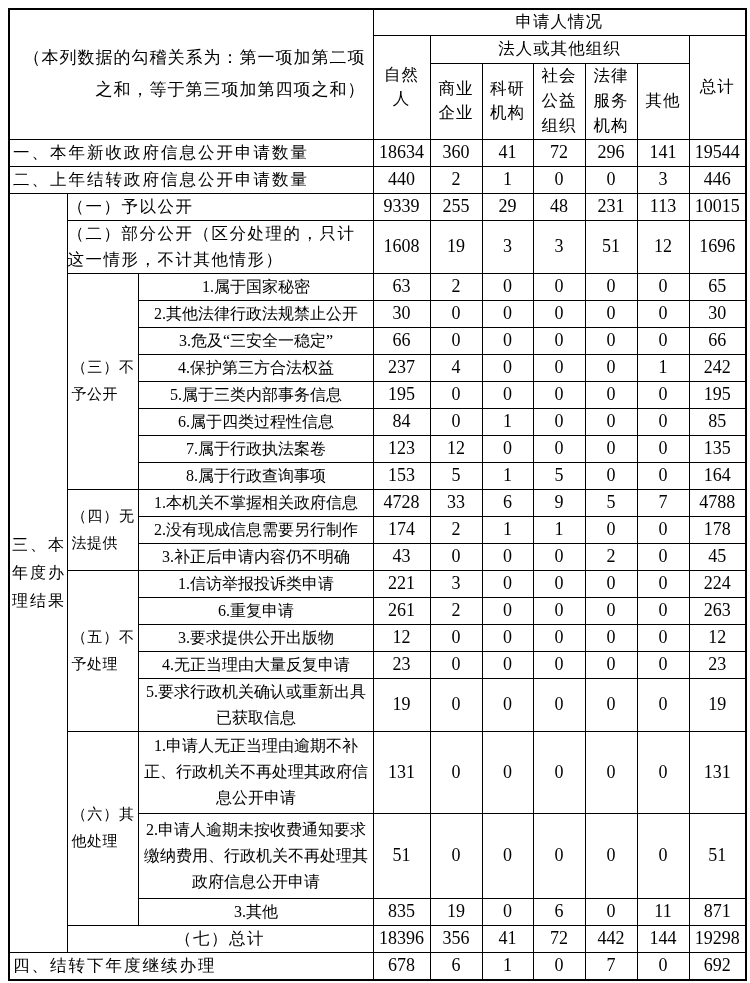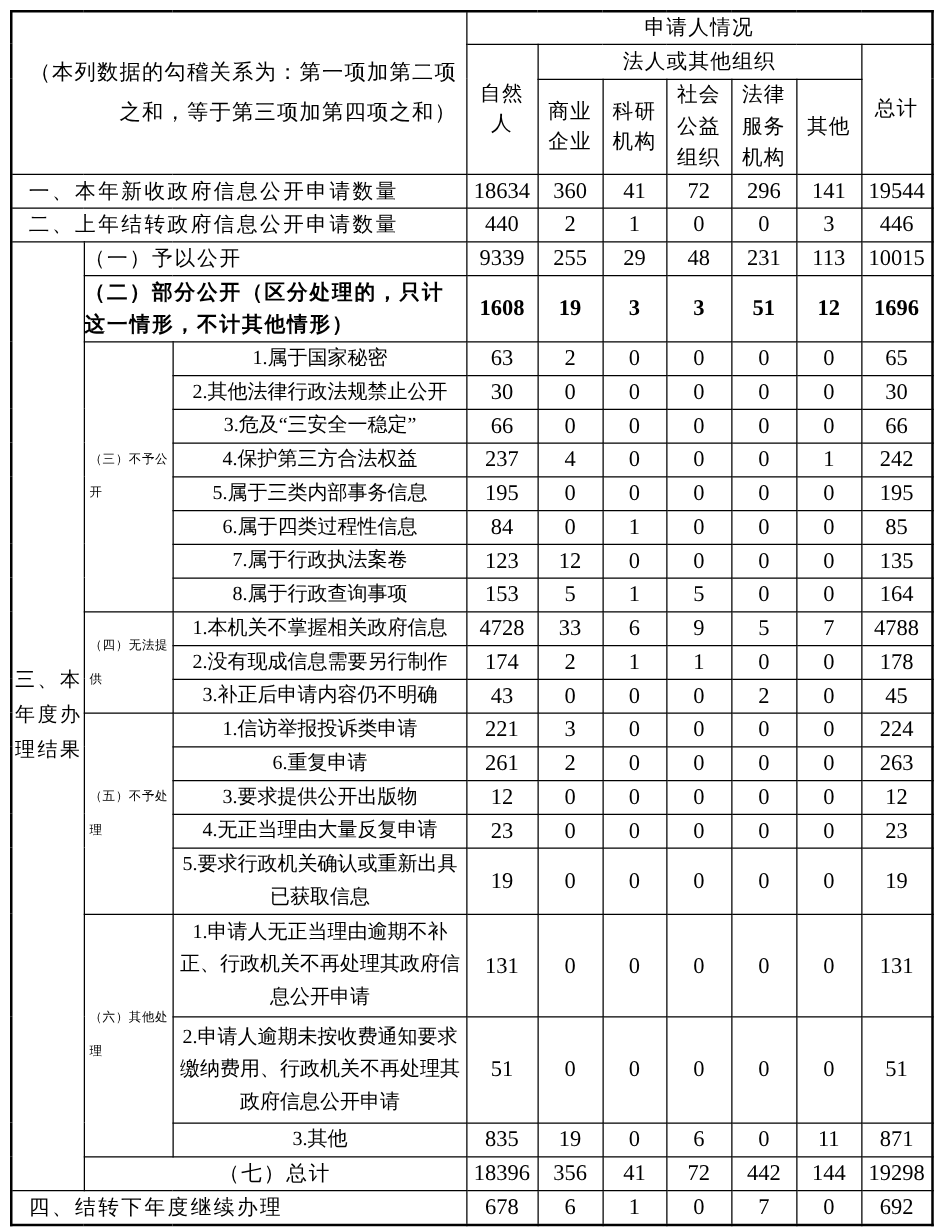--- a/index.html
+++ b/index.html
@@ -19,34 +19,34 @@
   }
   
   .hc { text-align: center; font-size: 16.5px; line-height: 1.5; padding: 0 6px; letter-spacing: 1px; }
   .h1 { height: 26px; }
   .h2 { height: 28px; }
   .h3 { height: 76px; }
   
   .note { font-size: 17px; line-height: 32px; text-align: right; padding: 0 7px; letter-spacing: 1px; }
   
   .rr  { height: 27px; }
-  .d2  { height: 52px; font-weight: bold; }
+  .d2  { height: 52px; }
   .d2b { height: 53px; }
   .d3  { height: 82px; }
   .d3b { height: 85px; }
   
-  .rowlbl { font-size: 16.5px; letter-spacing: 2px; text-align: left; padding: 0 4px 0 13px; line-height: 26px; }
+  .rowlbl { font-size: 16.5px; letter-spacing: 2px; text-align: left; padding: 0 4px 0 3px; line-height: 26px; }
   .grplbl { font-size: 16.5px; letter-spacing: 1.5px; text-align: left; padding: 0 4px 0 0; line-height: 26px; }
   .ctr { text-align: center; padding: 0 2px; }
   
   .lbl { font-size: 16px; text-align: center; padding: 0 4px 0 5px; line-height: 26px; }
   
   .colA { font-size: 16px; padding: 2px 2px; line-height: 28px; text-align: justify; text-align-last: justify; letter-spacing: 0.5px; }
   
-  .colB { font-size: 10px; padding: 0 3px 0 4px; line-height: 27px; text-align: justify; letter-spacing: 0.5px; }
+  .colB { font-size: 15px; padding: 0 3px 0 4px; line-height: 27px; text-align: justify; letter-spacing: 0.5px; }
   
   .num { font-size: 18px; text-align: center; font-family: "Liberation Serif", "DejaVu Serif", serif; }
 </style>
 </head>
 <body>
 
 <div class="page">
 <table class="report">
   <colgroup>
     <col style="width:58px">

